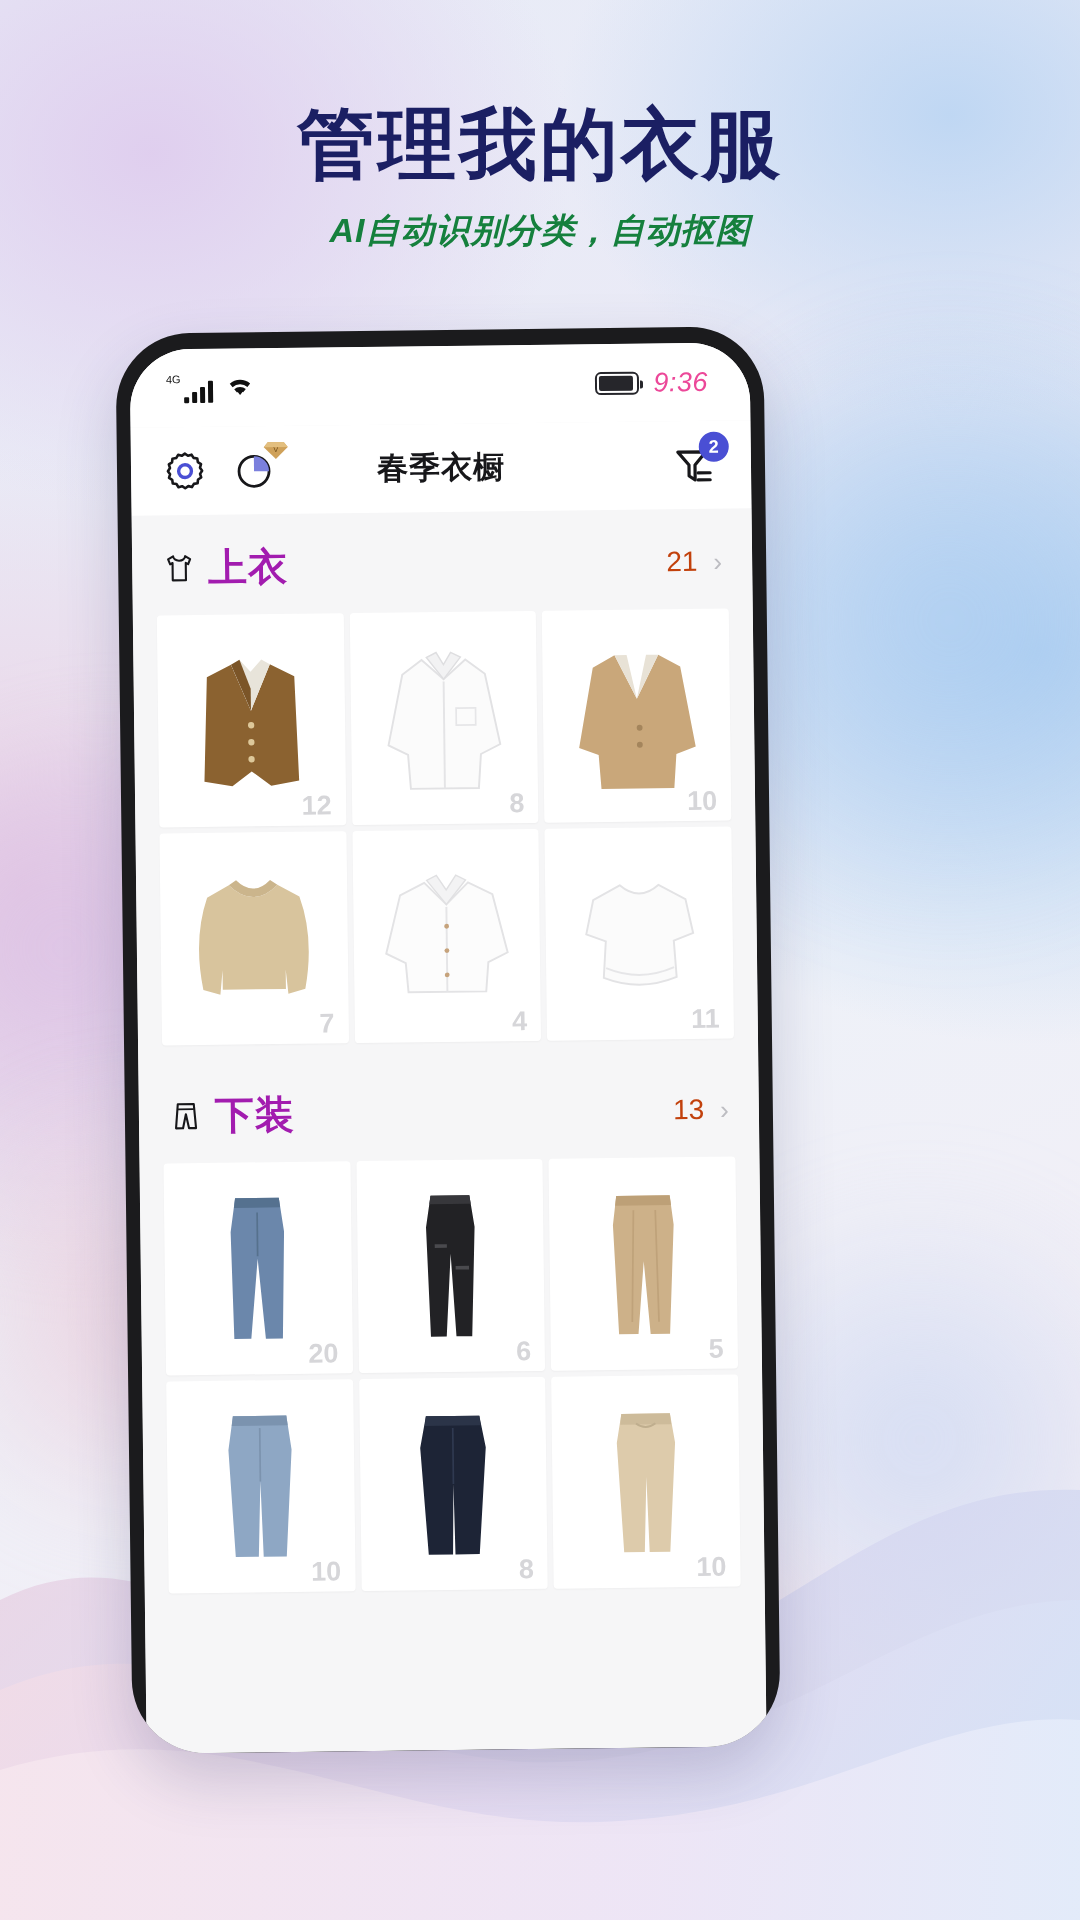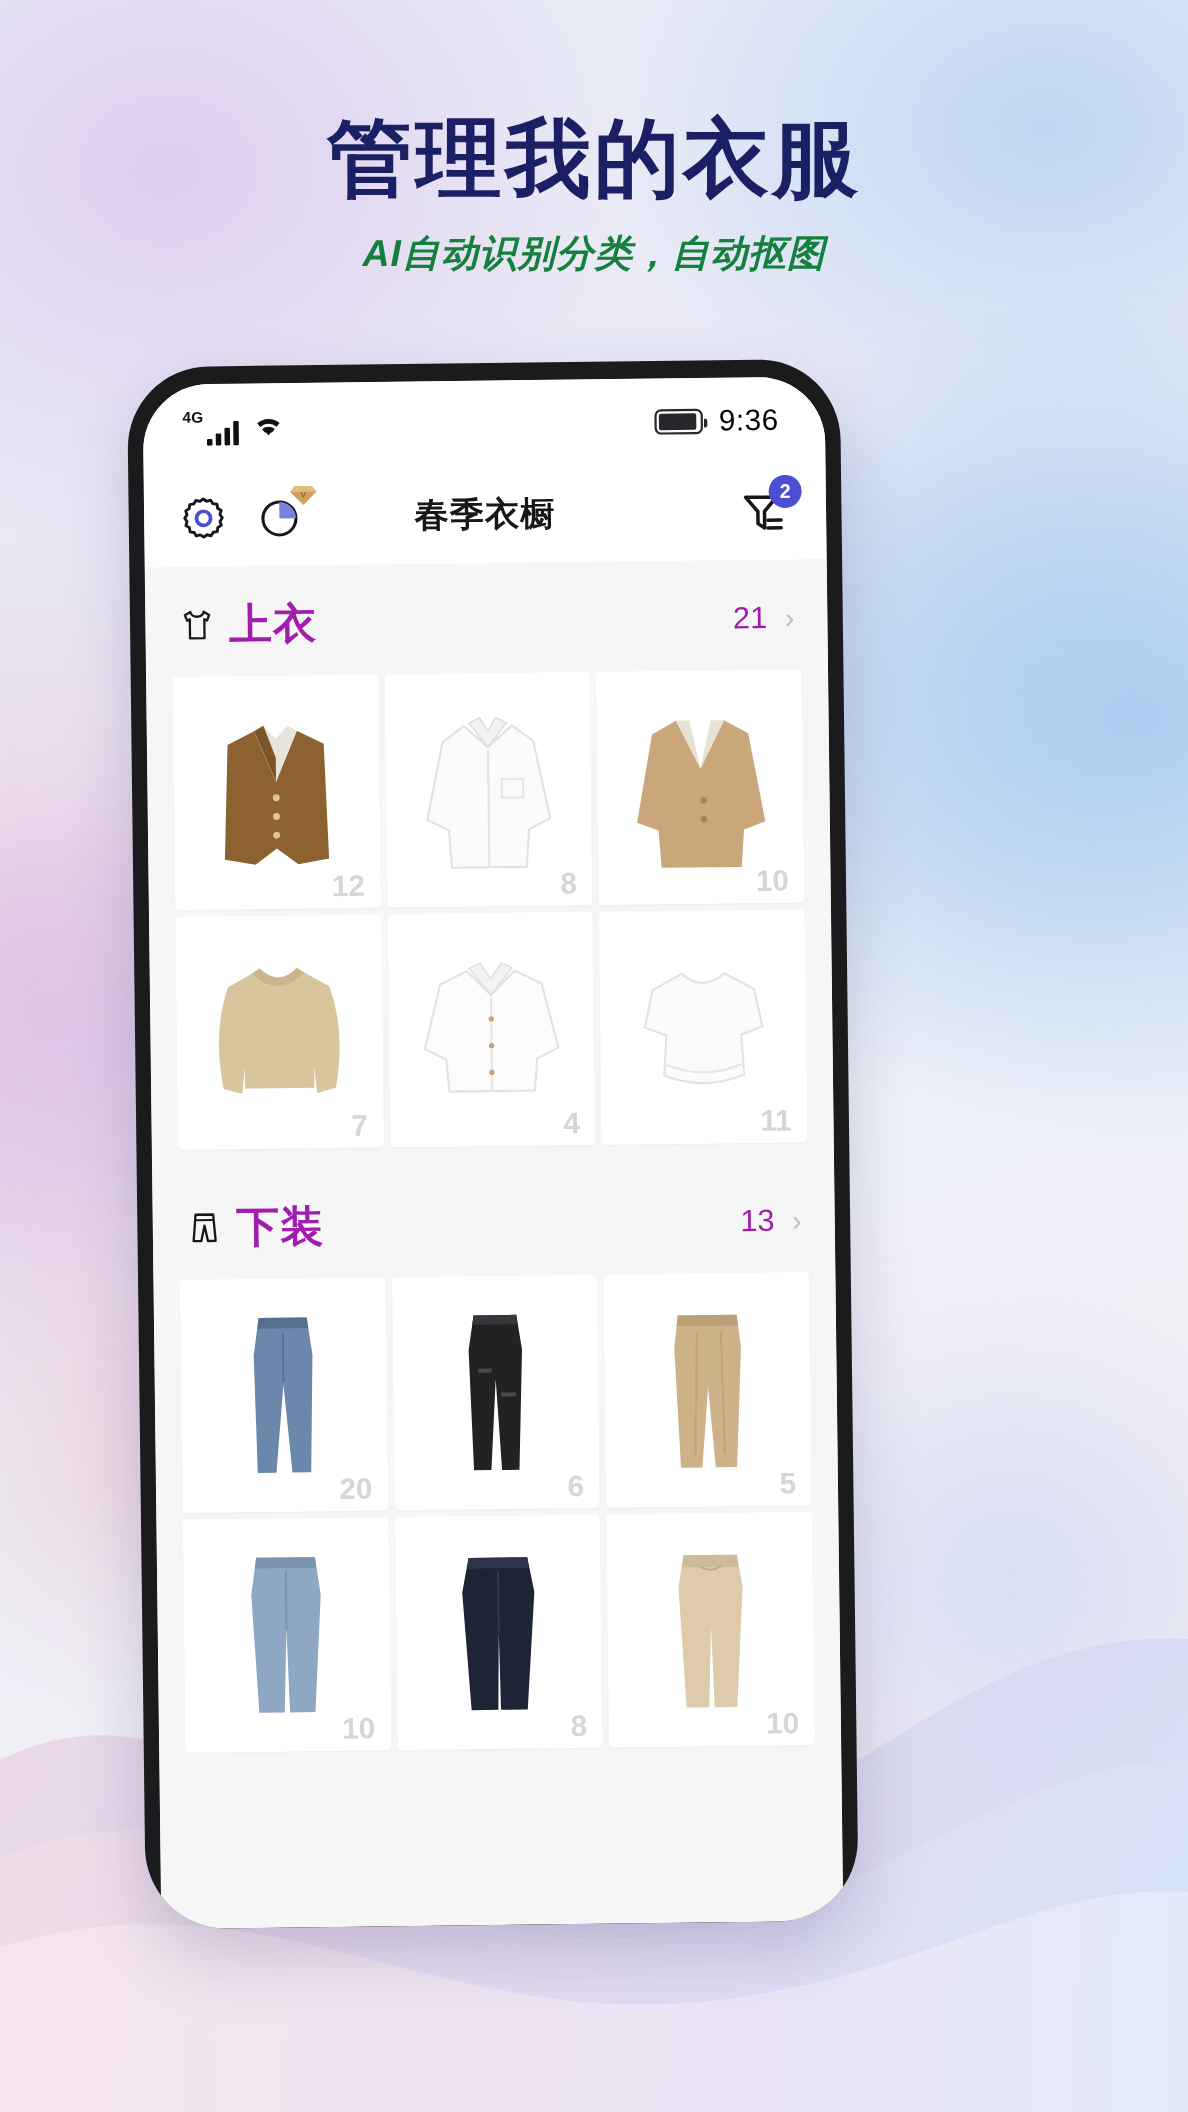--- a/index.html
+++ b/index.html
@@ -74,38 +74,38 @@
 
   
   .statusbar {
     height: 78px;
     background: #ffffff;
     display: flex; align-items: center;
     padding: 0 42px 0 36px;
     position: relative;
   }
   .sb-left { display: flex; align-items: flex-end; gap: 12px; }
-  .net-label { font-size: 14px; font-weight: 700; color: #111; margin-bottom: 18px; margin-right: -9px; }
+  .net-label { font-size: 11px; font-weight: 400; color: #111; margin-bottom: 18px; margin-right: -9px; }
   .bars { display: flex; align-items: flex-end; gap: 3px; height: 22px; }
   .bars i { display: block; width: 5px; background: #111; border-radius: 1px; }
   .bars i:nth-child(1) { height: 6px; }
   .bars i:nth-child(2) { height: 11px; }
   .bars i:nth-child(3) { height: 16px; }
   .bars i:nth-child(4) { height: 22px; }
   .sb-right { margin-left: auto; display: flex; align-items: center; gap: 14px; }
   .battery {
     width: 44px; height: 23px; border: 2.5px solid #26262b; border-radius: 6px;
     position: relative; padding: 2px;
   }
   .battery::after {
     content: ""; position: absolute; right: -6px; top: 7px;
     width: 3px; height: 8px; background: #26262b; border-radius: 0 2px 2px 0;
   }
   .battery b { display: block; height: 100%; width: 92%; background: #26262b; border-radius: 2px; }
-  .clock { font-size: 27px; font-weight: 500; color: #000000; letter-spacing: 0.5px; }
+  .clock { font-size: 27px; font-weight: 500; color: #ec4899; letter-spacing: 0.5px; font-style: italic; }
 
   
   .appbar {
     height: 88px; background: #fff;
     display: flex; align-items: center;
     padding: 0 34px 0 32px;
     position: relative;
   }
   .appbar .left-icons { display: flex; align-items: center; gap: 26px; }
   .icon-btn { position: relative; width: 44px; height: 44px; display: flex; align-items: center; justify-content: center; }
@@ -129,21 +129,21 @@
 
   
   .content { background: #f6f6f7; height: calc(100% - 166px); overflow: hidden; }
 
   .section-head {
     display: flex; align-items: center;
     padding: 26px 30px 20px 30px;
   }
   .section-head .cat-icon { width: 34px; height: 34px; margin-right: 12px; }
   .section-head .cat-name { font-size: 39px; font-weight: 700; color: #a21caf; letter-spacing: 1px; }
-  .section-head .cat-count { margin-left: auto; font-size: 28px; color: #a21caf; font-weight: 500; }
+  .section-head .cat-count { margin-left: auto; font-size: 28px; color: #c2410c; font-weight: 500; }
   .section-head .chev { margin-left: 16px; color: #bdbdc2; font-size: 26px; line-height: 1; }
 
   .grid { display: grid; grid-template-columns: repeat(3, 1fr); gap: 6px; padding: 0 24px; }
   .tile {
     position: relative;
     background: #fff;
     height: 212px;
     border-radius: 4px;
     display: flex; align-items: center; justify-content: center;
     overflow: hidden;

